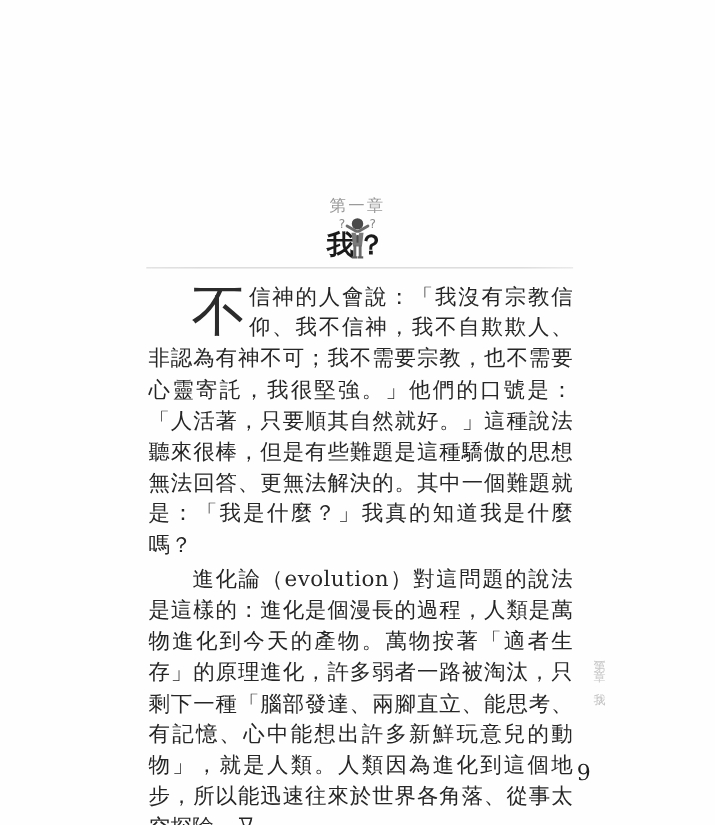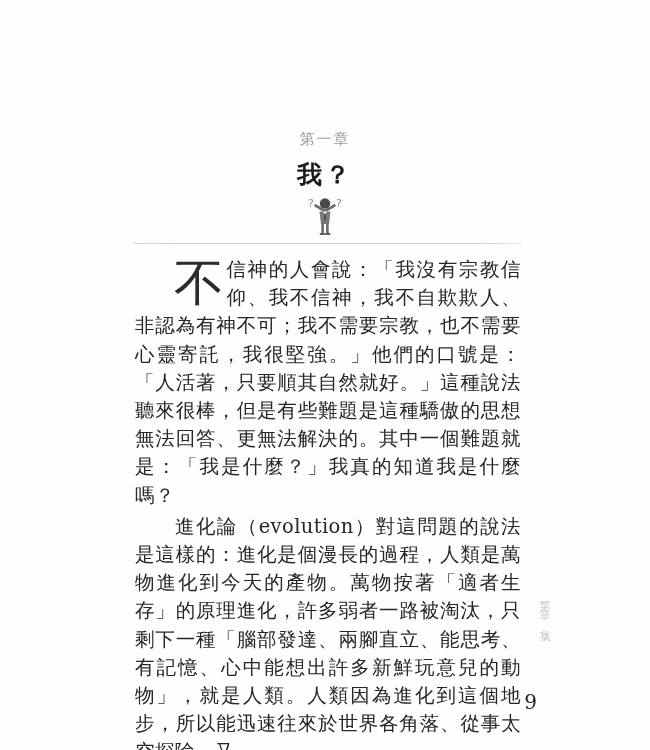--- a/index.html
+++ b/index.html
@@ -29,20 +29,21 @@
     right: 0;
     top: 128px;
     text-align: center;
   }
   .chapter-label {
     font-family: "DejaVu Serif", "Liberation Serif", serif;
     font-size: 15px;
     color: #9a9a9a;
     letter-spacing: 2px;
     line-height: 22px;
+    margin-top: 48px;
   }
   .chapter-title {
     font-family: "DejaVu Sans", "Liberation Sans", sans-serif;
     font-size: 25px;
     font-weight: bold;
     color: #1a1a1a;
     letter-spacing: 3px;
     line-height: 34px;
     margin-top: 8px;
   }

